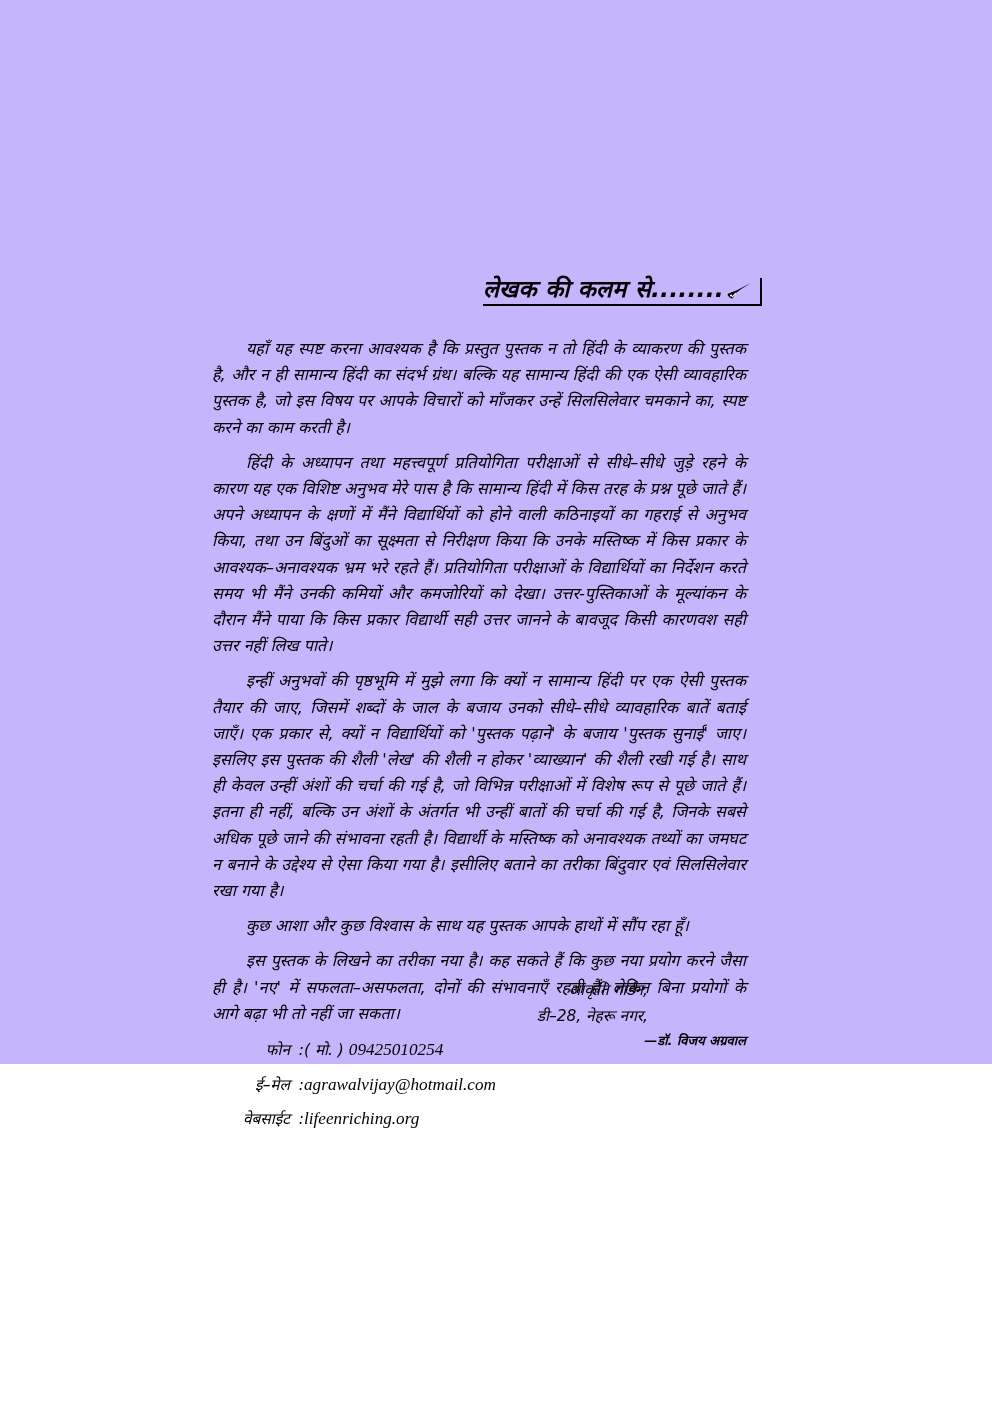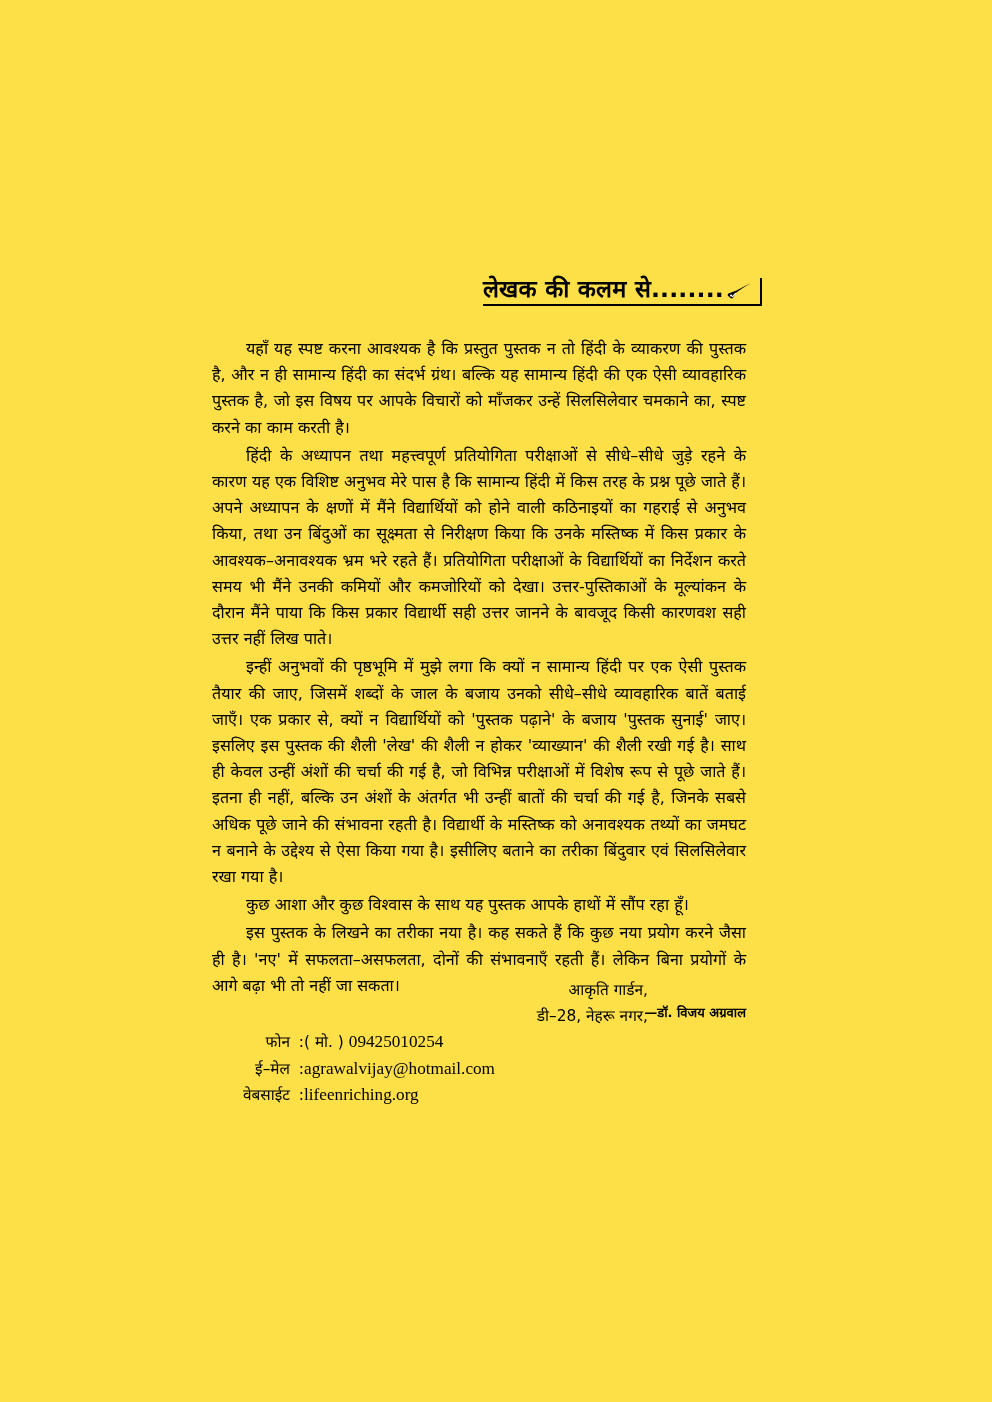--- a/index.html
+++ b/index.html
@@ -14,22 +14,23 @@
     font-family: "Liberation Serif", "DejaVu Serif", serif;
     color: #000000;
     overflow: hidden;
   }
 
   .page {
     position: absolute;
     left: 0;
     top: 0;
     width: 992px;
-    height: 1402px;
-    background: #fde047;
+    height: 1064px;
+    background: #c4b5fd;
+    font-style: italic;
   }
 
   
   .heading-wrap {
     position: absolute;
     left: 228px;
     top: 278px;
     width: 534px;
     display: flex;
     justify-content: flex-end;
@@ -69,21 +70,21 @@
   .para {
     margin: 0 0 0 0;
     text-align: justify;
     text-justify: inter-word;
     font-family: "DejaVu Sans", sans-serif;
     font-size: 16.1px;
     line-height: 26.2px;
     text-indent: 34px;
     hyphens: none;
   }
-  .para + .para { margin-top: 2px; }
+  .para + .para { margin-top: 9px; }
 
   .signature {
     margin-top: 1px;
     text-align: right;
     font-family: "DejaVu Sans", sans-serif;
     font-weight: bold;
     font-size: 13px;
     line-height: 26.2px;
   }
 
@@ -112,20 +113,21 @@
     flex: 0 0 62px;
   }
   .contact-sep {
     display: inline-block;
     width: 14px;
     flex: 0 0 14px;
   }
   .contact-value {
     font-family: "Liberation Serif", "DejaVu Serif", serif;
     font-size: 17.2px;
+    margin-top: 8px;
   }
   .contact-value.hindi-mixed {
     font-family: "DejaVu Sans", sans-serif;
     font-size: 15.4px;
   }
   .contact-value.hindi-mixed .num {
     font-family: "Liberation Serif", "DejaVu Serif", serif;
     font-size: 17.2px;
   }
 </style>

